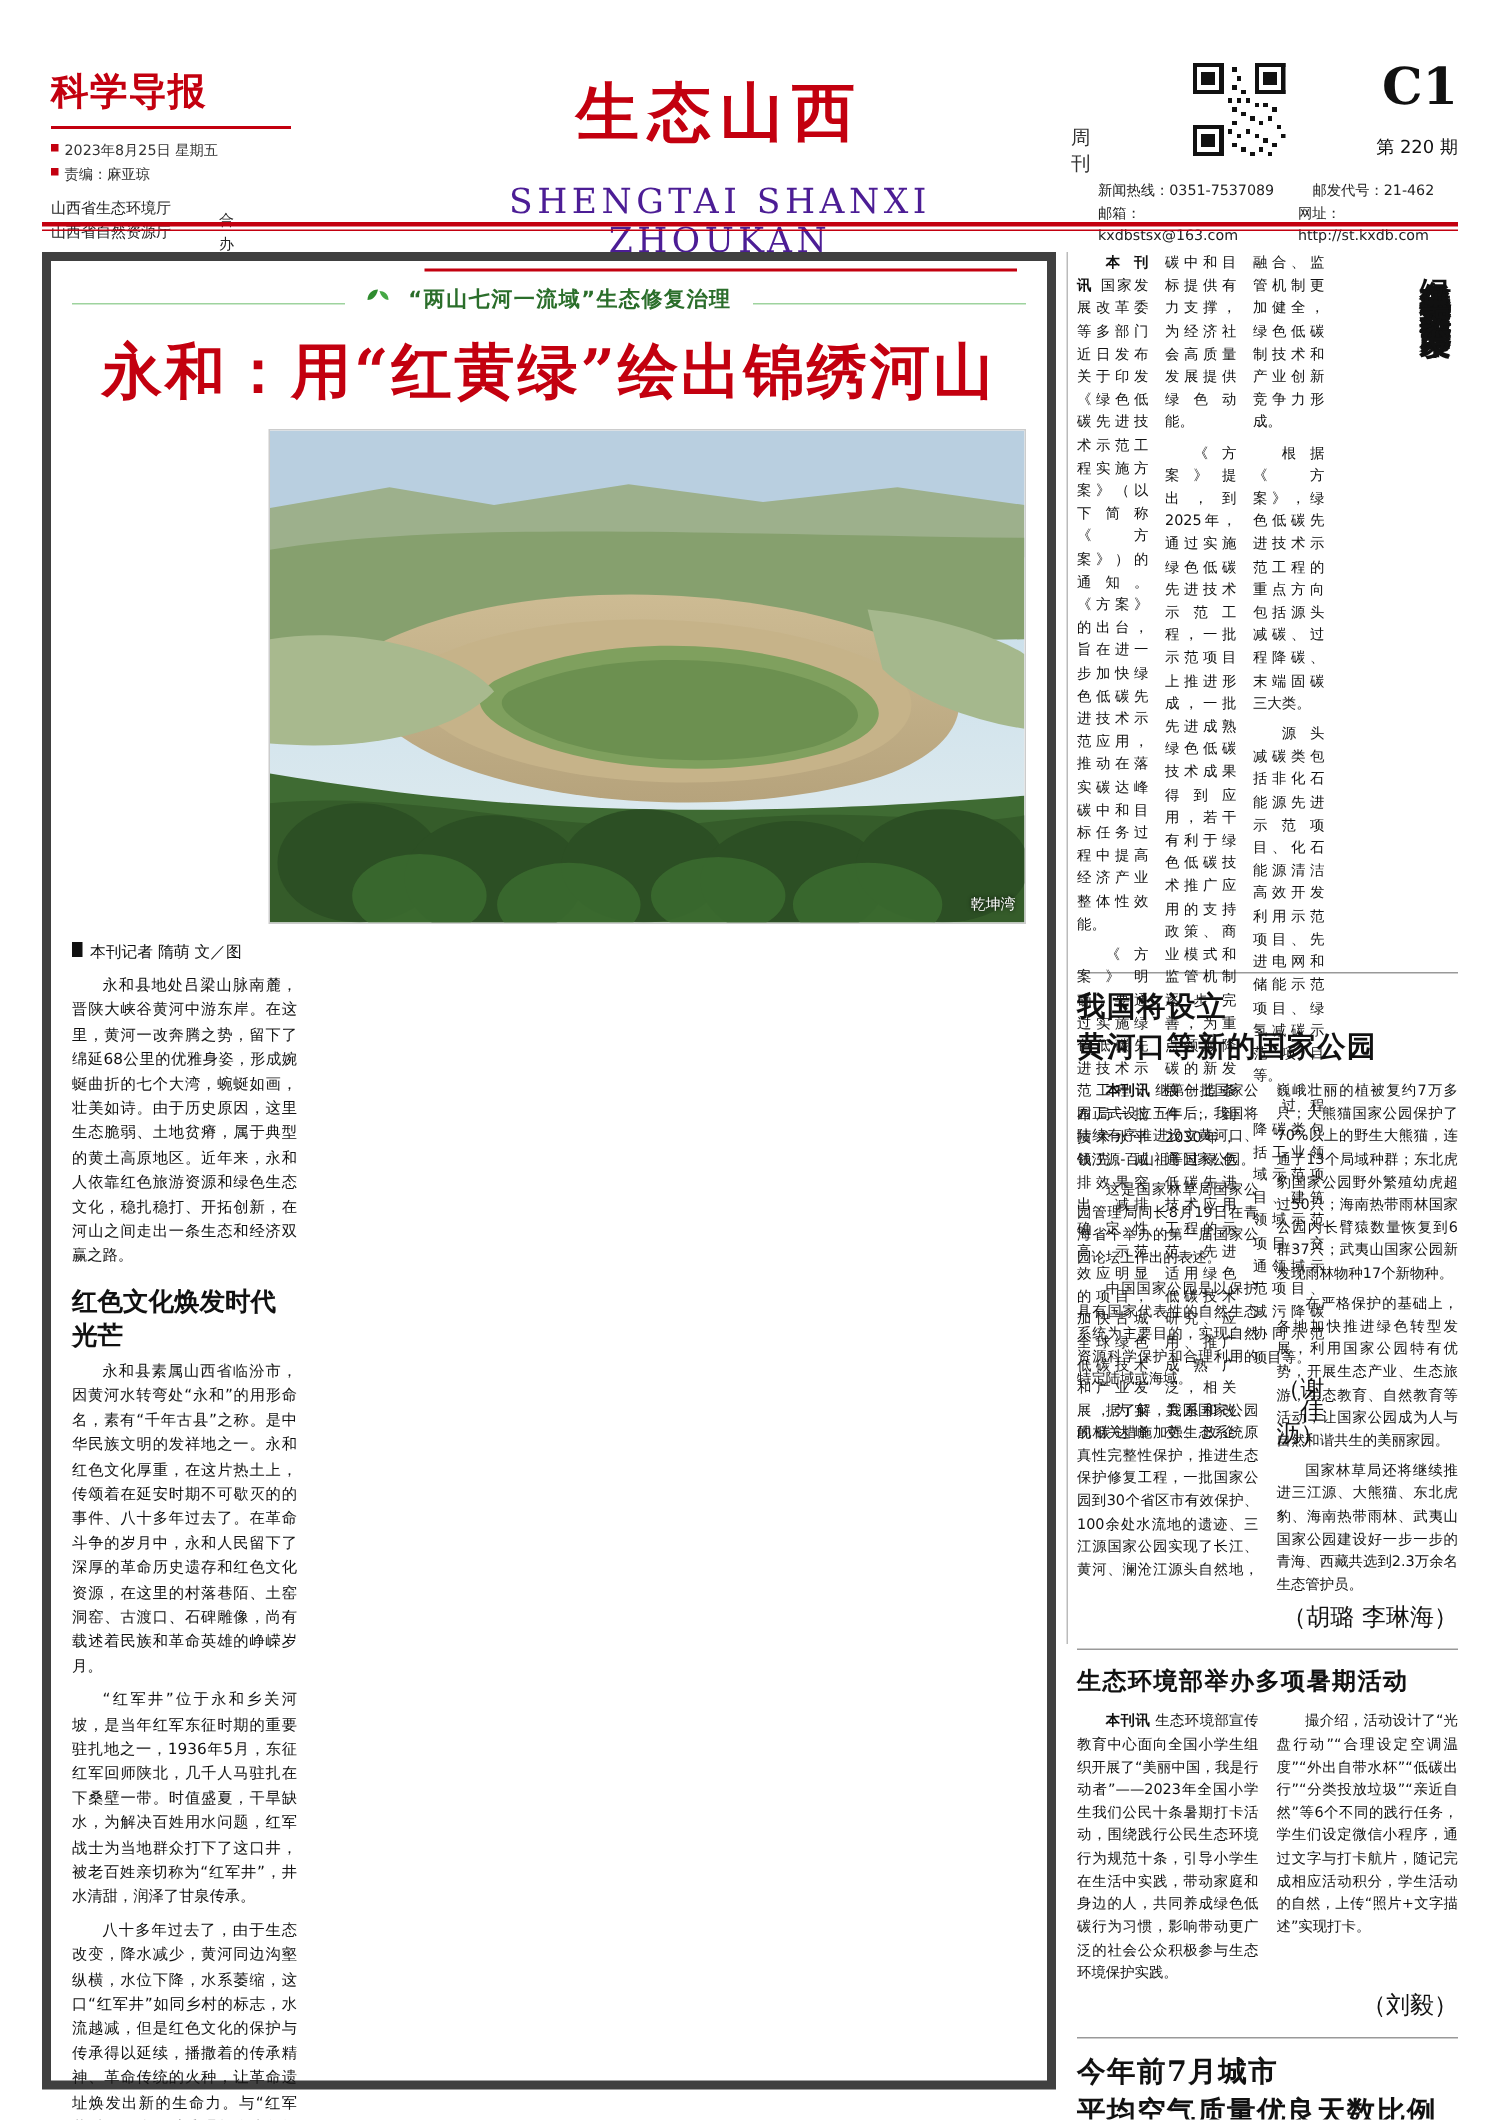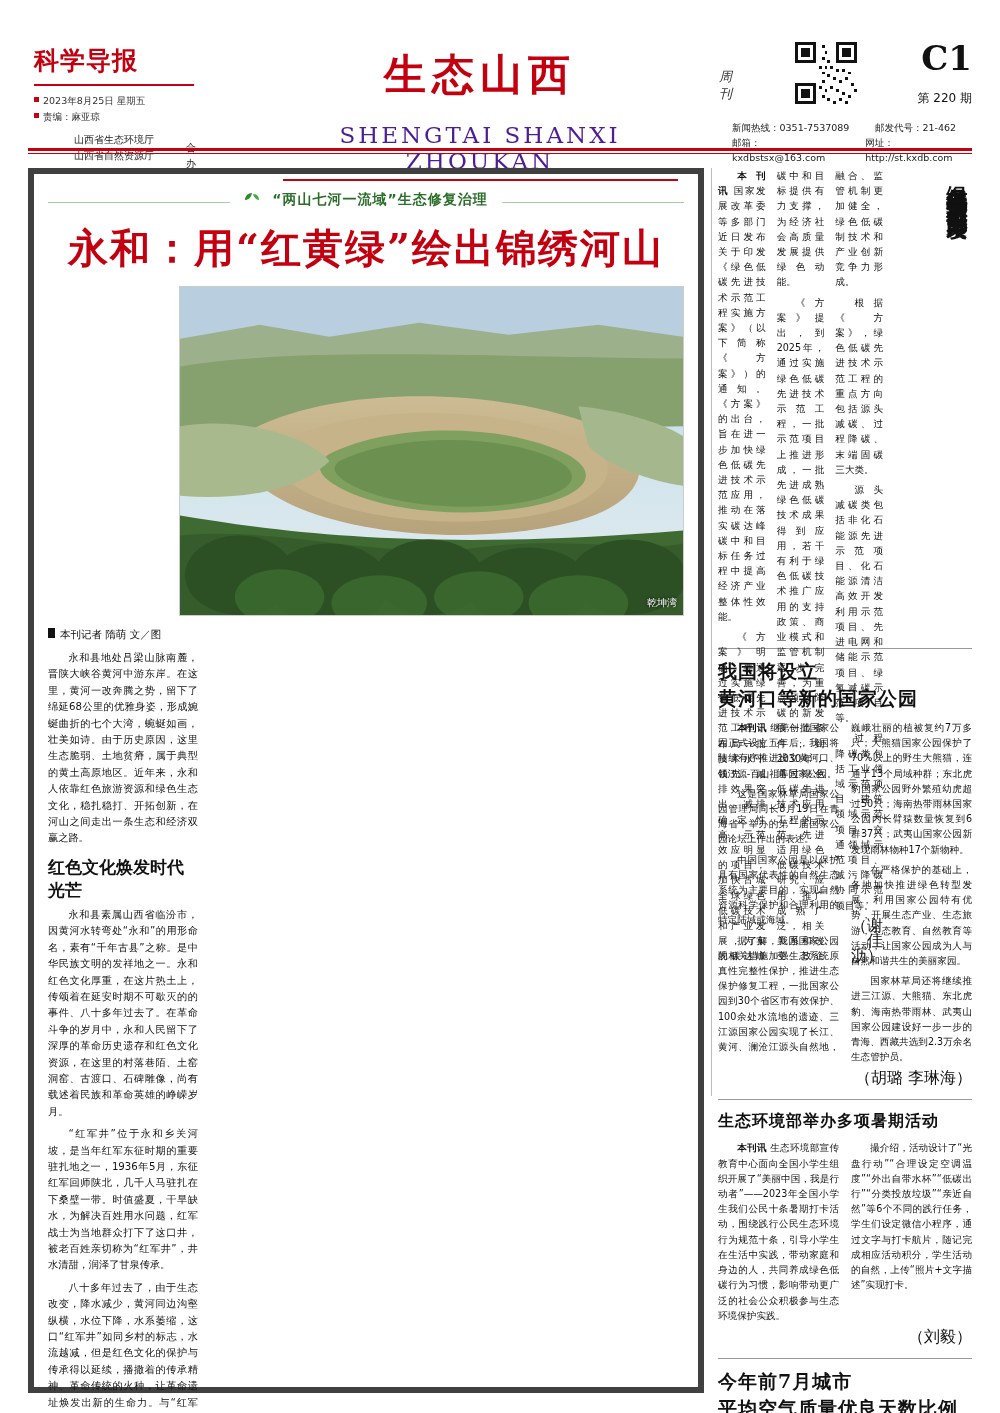--- a/index.html
+++ b/index.html
@@ -10,26 +10,26 @@
   }
   .page{position:relative;width:1000px;height:1110px;padding:0;box-sizing:border-box;}
 
   
   .masthead{position:relative;height:150px;padding:28px 28px 0 28px;box-sizing:border-box;}
   .mh-left{position:absolute;left:34px;top:44px;width:180px;}
   .mh-logo{font-family:"DejaVu Serif","Liberation Serif",serif;font-weight:bold;font-size:25px;color:#c3000f;letter-spacing:1px;}
   .mh-rule{height:2px;background:#c3000f;margin:7px 0 7px 0;width:160px;}
   .mh-meta{font-size:9.5px;color:#333;line-height:16px;}
   .mh-meta .sq{display:inline-block;width:5px;height:5px;background:#c3000f;margin-right:4px;vertical-align:2px;}
-  .mh-org{position:absolute;left:34px;top:132px;font-size:10px;color:#222;line-height:16px;margin-left:40px;}
+  .mh-org{position:absolute;left:34px;top:132px;font-size:10px;color:#222;line-height:16px;}
   .mh-org .co{position:absolute;left:112px;top:8px;font-size:10px;}
 
   .mh-center{position:absolute;left:270px;top:40px;width:420px;text-align:center;}
   .mh-title{font-family:"DejaVu Serif","Liberation Serif",serif;font-weight:bold;font-size:42px;color:#c3000f;letter-spacing:6px;line-height:70px;}
-  .mh-weekly{position:absolute;right:-42px;top:28px;font-size:13px;color:#333;line-height:17px;width:18px;text-align:right;font-style:italic;}
+  .mh-weekly{position:absolute;right:-42px;top:44px;font-size:13px;color:#333;line-height:17px;width:18px;text-align:left;}
   .mh-pinyin{font-family:"DejaVu Serif","Liberation Serif",serif;font-size:23px;color:#4c1d95;letter-spacing:3px;margin-top:12px;}
   .mh-underline{height:2px;background:#c3000f;width:395px;margin:5px auto 0 auto;}
 
   .mh-qr{position:absolute;left:795px;top:42px;width:62px;height:62px;}
   .qr{width:62px;height:62px;background:#fff;}
   .mh-c1{position:absolute;right:28px;top:38px;font-family:"DejaVu Serif","Liberation Serif",serif;font-size:34px;font-weight:bold;color:#111;}
   .mh-issue{position:absolute;right:28px;top:90px;font-size:12px;color:#111;}
   .mh-contact{position:absolute;right:28px;top:120px;font-size:9.5px;color:#222;line-height:15px;text-align:left;width:240px;}
   .mh-contact .row{display:flex;gap:18px;}
   .mh-contact .row span:first-child{width:125px;display:inline-block;}

